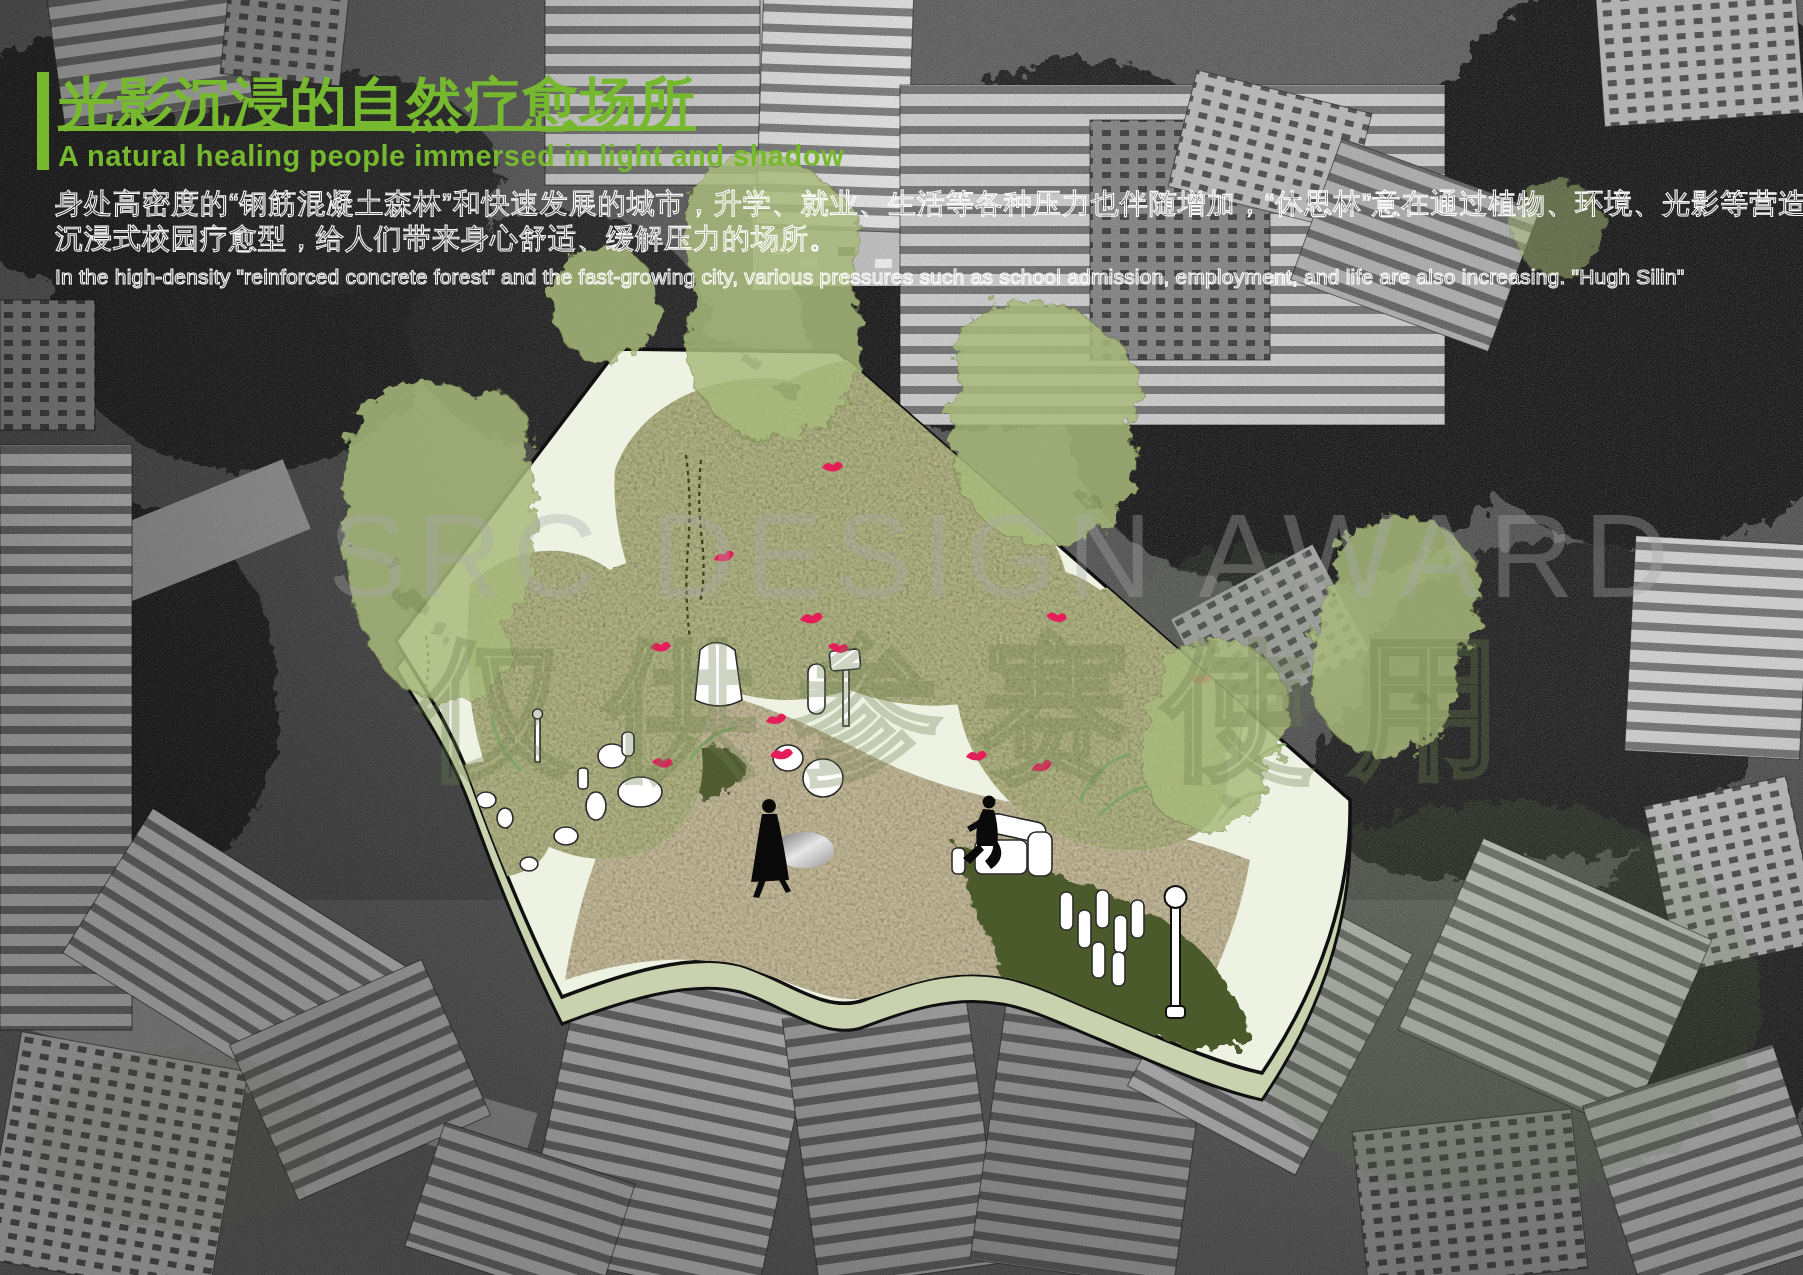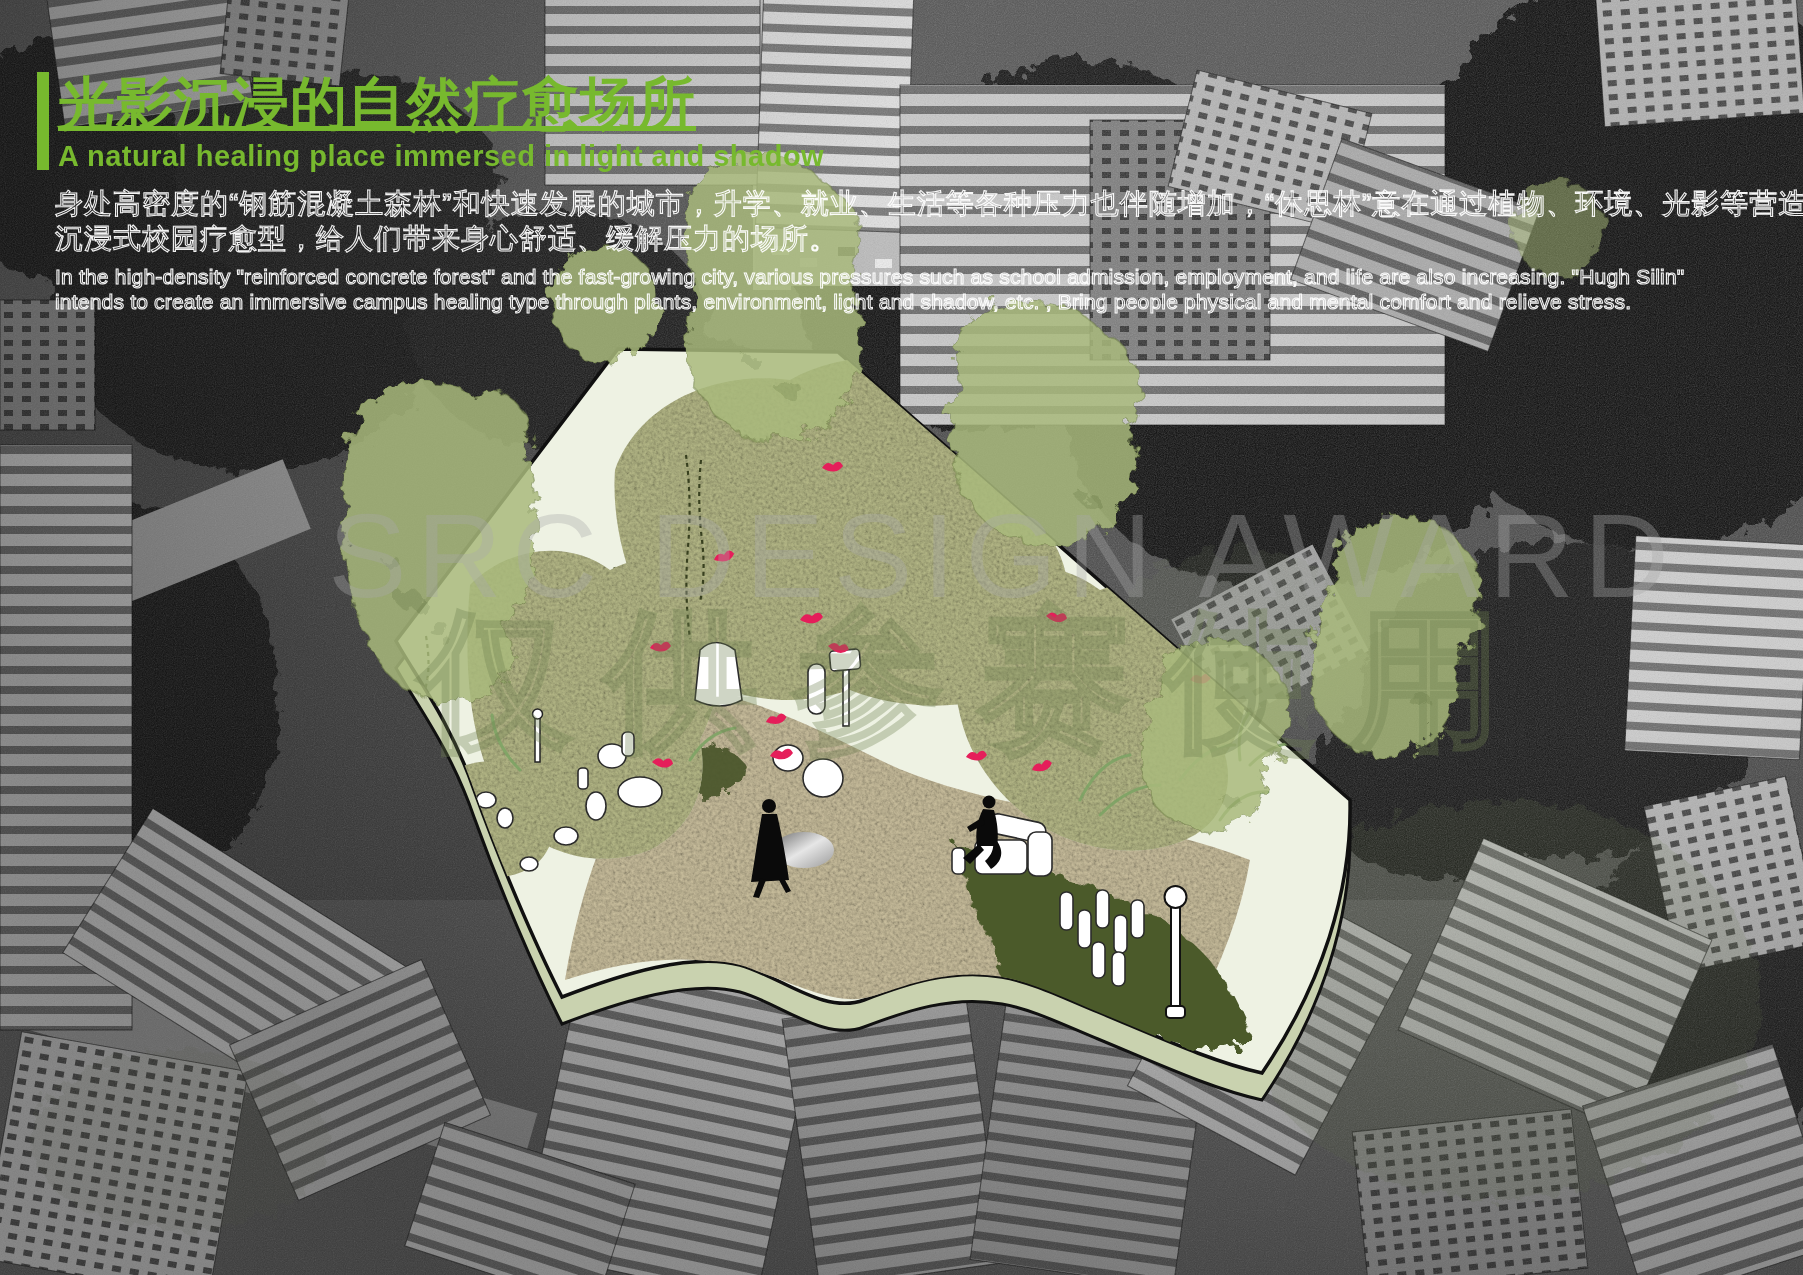--- a/index.html
+++ b/index.html
@@ -20,21 +20,21 @@
           letter-spacing:0.2px;}
   .outline-text{color:rgba(255,255,255,.93);}
   @supports (-webkit-text-stroke: 1px white){
     .outline-text{color:transparent;-webkit-text-stroke:1.1px rgba(255,255,255,.95);}
   }
 
   
   .wm{position:absolute;z-index:2;pointer-events:none;white-space:nowrap;}
   .wm1{left:328px;top:488px;font-size:118px;letter-spacing:10px;font-weight:500;
        color:rgba(170,170,170,.36);}
-  .wm2{left:420px;top:580px;font-size:152px;letter-spacing:34px;font-weight:700;
+  .wm2{left:420px;top:608px;font-size:152px;letter-spacing:34px;font-weight:700;
        color:rgba(110,128,78,.20);}
   @supports (-webkit-text-stroke: 1px white){
     .wm2{color:transparent;-webkit-text-stroke:3px rgba(110,128,78,.33);}
   }
 </style>
 </head>
 <body>
 
 <div class="board">
 
@@ -392,24 +392,23 @@
     </g>
   </g>
 </svg>
 
 <div class="wm wm1">SRC DESIGN AWARD</div>
 <div class="wm wm2">仅供参赛使用</div>
 
 <div class="header">
   <div class="accent-bar"></div>
   <h1 class="title-zh" style="margin:0;text-decoration:underline;">光影沉浸的自然疗愈场所</h1>
-  <h2 class="subtitle-en" style="margin:0;">A natural healing place immersed in light and shadow</h2>
+  <h2 class="subtitle-en" style="margin:0;">A natural healing people immersed in light and shadow</h2>
   <div class="zh-par outline-text">
     <div>身处高密度的“钢筋混凝土森林”和快速发展的城市，升学、就业、生活等各种压力也伴随增加，“休思林”意在通过植物、环境、光影等营造</div>
     <div>沉浸式校园疗愈型，给人们带来身心舒适、缓解压力的场所。</div>
   </div>
   <div class="en-par outline-text">
     <div>In the high-density "reinforced concrete forest" and the fast-growing city, various pressures such as school admission, employment, and life are also increasing. "Hugh Silin"</div>
-    <div>intends to create an immersive campus healing type through plants, environment, light and shadow, etc. , Bring people physical and mental comfort and relieve stress.</div>
   </div>
 </div>
 
 </div>
 
 </body></html>

